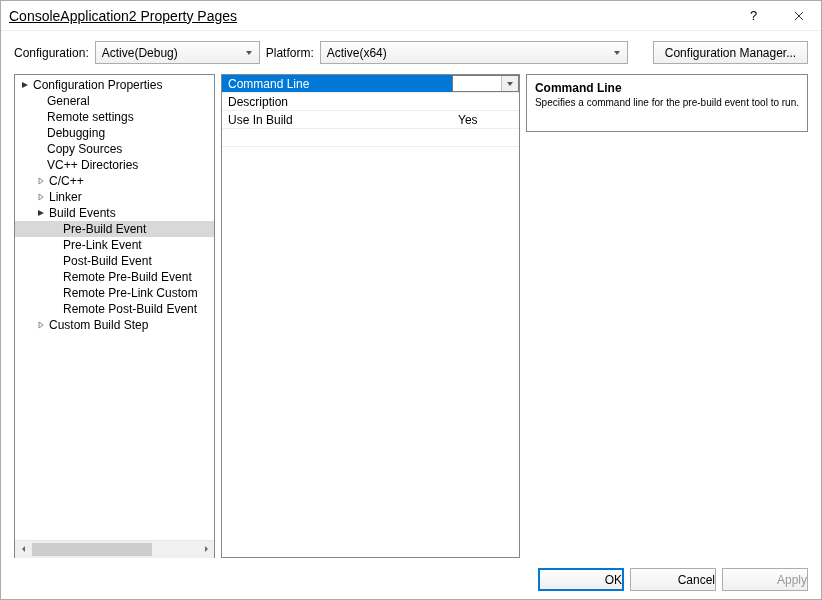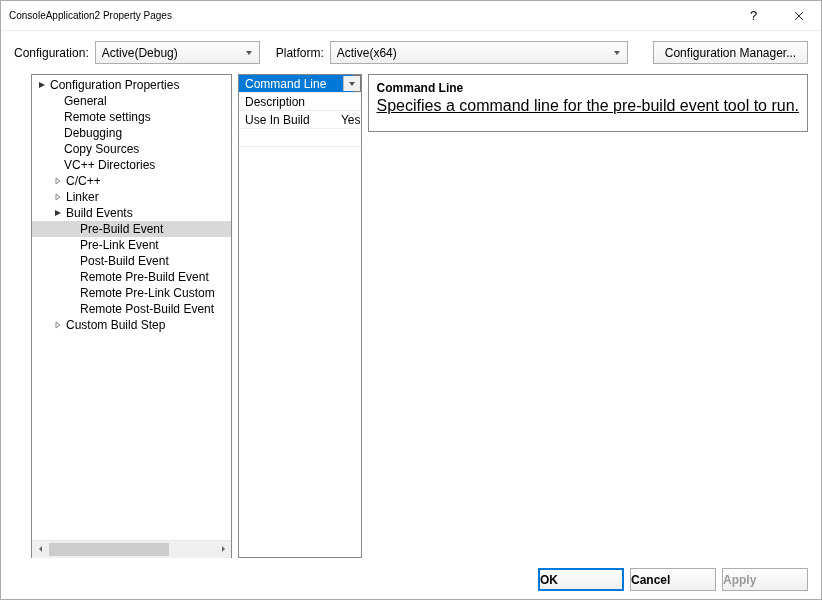--- a/index.html
+++ b/index.html
@@ -1,26 +1,26 @@
 <!DOCTYPE html>
 <html><head>
   <meta charset="utf-8">
   <style>
     * { box-sizing: border-box; margin: 0; padding: 0; }
     body { font-family: "Segoe UI", Tahoma, sans-serif; font-size: 12px; color: #000; background: #fff; width: 822px; height: 600px; overflow: hidden; border: 1px solid #aaa; }
     .titlebar { height: 30px; display: flex; align-items: center; padding-left: 8px; border-bottom: 1px solid #eee; }
-    .titlebar-title { flex: 1; font-size: 10px; }
+    .titlebar-title { flex: 1; font-size: 14px; text-decoration: underline; }
     .titlebar-btn { width: 45px; height: 30px; display: flex; align-items: center; justify-content: center; font-size: 13px; cursor: default; }
     .titlebar-btn svg { stroke: #333; stroke-width: 1; fill: none; }
     .topbar { display: flex; align-items: center; padding: 10px 13px 10px 13px; gap: 6px; }
     .label { font-size: 12px; }
     .combo { position: relative; height: 23px; border: 1px solid #adadad; background: linear-gradient(#fdfdfd,#f0f0f0); display: flex; align-items: center; padding: 0 20px 0 6px; font-size: 12px; }
     .combo .arrow { position: absolute; right: 6px; top: 50%; transform: translateY(-50%); }
     .btn { height: 23px; border: 1px solid #adadad; background: linear-gradient(#fdfdfd,#f0f0f0); padding: 0 10px; font-size: 12px; display: flex; align-items: center; justify-content: center; margin-left: 19px; }
-    .main { display: flex; padding: 0 13px 6px 30px; height: 490px; gap: 6px; }
+    .main { display: flex; padding: 0 13px 6px 13px; height: 490px; gap: 6px; }
     .tree-wrap { width: 201px; border: 1px solid #828790; background: #fff; display: flex; flex-direction: column; }
     .tree { flex: 1; overflow: hidden; padding-top: 2px; }
     .tree-row { height: 16px; display: flex; align-items: center; padding-left: 4px; font-size: 12px; white-space: nowrap; }
     .tree-row .twisty { width: 12px; display: inline-flex; justify-content: center; align-items: center; margin-right: 2px; }
     .tree-row.selected { background: #d8d8d8; }
     .indent-0 { padding-left: 4px; }
     .indent-1 { padding-left: 20px; }
     .indent-2 { padding-left: 36px; }
     .indent-2.notwist { padding-left: 48px; }
     .indent-1.notwist { padding-left: 32px; }
@@ -31,23 +31,23 @@
     .right { flex: 1; display: flex; flex-direction: row; gap: 6px; }
     .grid-pane { flex: 1; border: 1px solid #828790; background: #fff; overflow: hidden; }
     .grid-row { height: 18px; display: flex; align-items: stretch; border-bottom: 1px solid #eee; }
     .grid-row .cell-name { width: 230px; padding-left: 6px; display: flex; align-items: center; font-size: 12px; }
     .grid-row .cell-val { flex: 1; padding-left: 6px; display: flex; align-items: center; font-size: 12px; position: relative; }
     .grid-row.selected .cell-name { background: #0078d7; color: #fff; }
     .grid-row.selected .cell-val { border: 1px solid #7a7a7a; }
     .dd-btn { position: absolute; right: 0; top: 0; bottom: 0; width: 17px; display: flex; align-items: center; justify-content: center; border-left: 1px solid #c0c0c0; background: #f0f0f0; }
     .desc-pane { height: 58px; border: 1px solid #828790; background: #fff; padding: 6px 8px; }
     .desc-title { font-weight: bold; font-size: 12px; margin-bottom: 2px; }
-    .desc-text { font-size: 16px; text-decoration: underline; }
+    .desc-text { font-size: 10px; }
     .footer { display: flex; justify-content: flex-end; padding: 4px 13px 10px; gap: 6px; }
-    .fbtn { width: 86px; height: 23px; border: 1px solid #adadad; background: linear-gradient(#fdfdfd,#f0f0f0); font-size: 12px; display: flex; align-items: center; justify-content: flex-start; font-weight: bold; }
+    .fbtn { width: 86px; height: 23px; border: 1px solid #adadad; background: linear-gradient(#fdfdfd,#f0f0f0); font-size: 12px; display: flex; align-items: center; justify-content: flex-end; }
     .fbtn.default { border: 2px solid #0078d7; }
     .fbtn.disabled { color: #9a9a9a; }
     svg.tri { width: 8px; height: 8px; }
   </style>
 </head>
 <body>
 
 <div class="titlebar">
   <div class="titlebar-title">ConsoleApplication2 Property Pages</div>
   <div class="titlebar-btn">?</div>
@@ -59,21 +59,21 @@
 </div>
 
 <div class="topbar">
   <span class="label">Configuration:</span>
   <div class="combo" style="width:165px">
     <span>Active(Debug)</span>
     <span class="arrow"><svg class="tri" viewBox="0 0 8 8">
           <path d="M1 2 L7 2 L4 6 Z" fill="#555"></path>
         </svg></span>
   </div>
-  <span class="label" style="margin-left:10px">Platform:</span>
+  <span class="label" style="">Platform:</span>
   <div class="combo" style="flex:1">
     <span>Active(x64)</span>
     <span class="arrow"><svg class="tri" viewBox="0 0 8 8">
           <path d="M1 2 L7 2 L4 6 Z" fill="#555"></path>
         </svg></span>
   </div>
   <div class="btn" style="width:155px">
     <span>Configuration Manager...</span>
   </div>
 </div>

